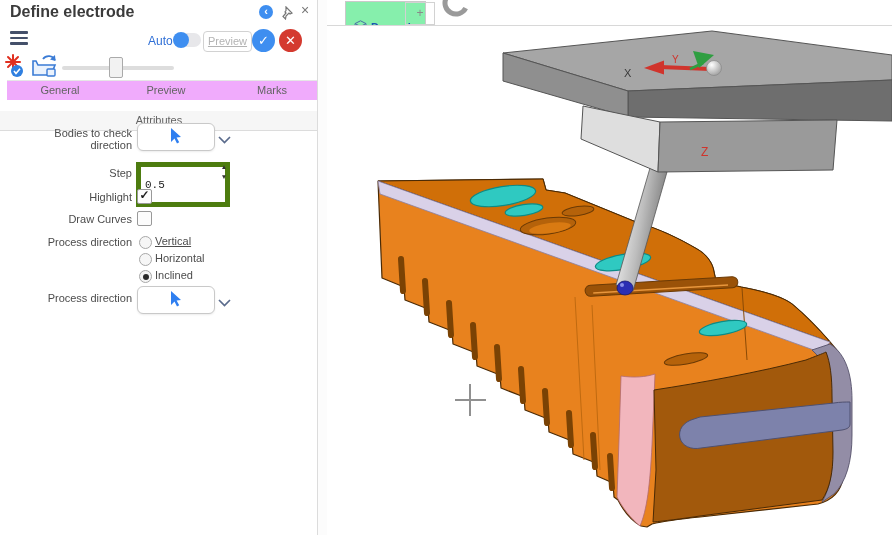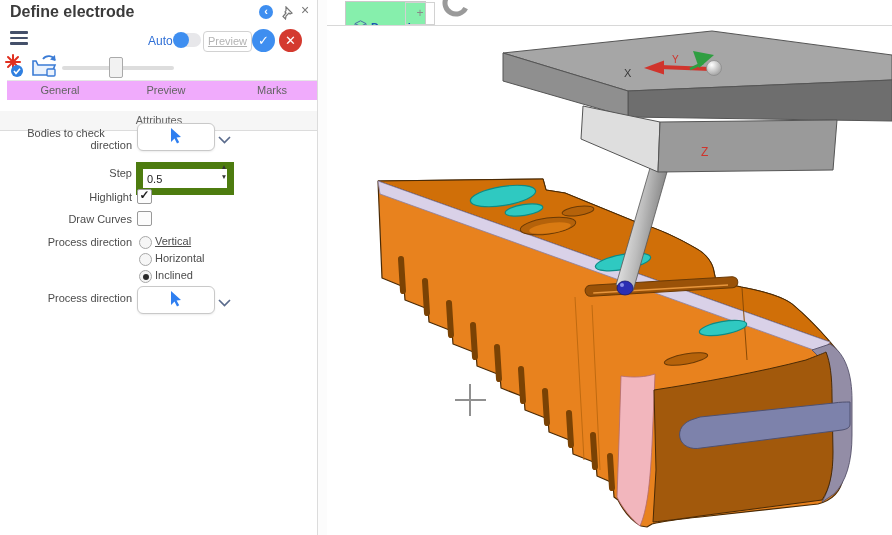--- a/index.html
+++ b/index.html
@@ -33,22 +33,22 @@
   .tabs1{position:absolute;left:7px;top:80px;width:318px;height:19px;display:flex;
          background:#f0abfc;border-top:1px solid #e6e6e6;}
   .tabs2{position:absolute;left:0;top:99px;width:318px;height:19px;display:flex;
          background:#f6f6f6;border-bottom:1px solid #dcdcdc;margin-top:12px;}
   .tab-cell{flex:1;text-align:center;font-size:11px;color:#636363;line-height:19px;cursor:pointer;}
   .tab-active{color:#333;border-bottom:3px solid #3d5a99;line-height:17px;font-weight:bold;}
   .f-label{position:absolute;width:132px;text-align:right;font-size:11px;color:#4c4c4c;}
   .picker{position:absolute;left:137px;width:76px;height:26px;background:#fff;border:1px solid #c9c9c9;
           border-radius:6px;box-shadow:0 1px 2px rgba(0,0,0,.08);cursor:pointer;text-align:center;}
   .chev{position:absolute;left:218px;cursor:pointer;}
-  .step-input{position:absolute;left:136px;top:162px;width:76px;height:19px;border:7px solid #4d7c0f;
-              font-size:11px;color:#222;padding:0 4px;font-family:Liberation Sans, sans-serif;}
+  .step-input{position:absolute;left:136px;top:162px;width:76px;height:19px;border:5px solid #4d7c0f;
+              font-size:11px;color:#222;padding:8px 4px;font-family:Liberation Mono, monospace;}
   .spin{position:absolute;left:219px;width:10px;font-size:6.5px;color:#333;line-height:6px;
         text-align:center;cursor:pointer;}
   .cbx{position:absolute;left:137px;width:13px;height:13px;border:1px solid #999;border-radius:2px;
        background:#fcfcfc;cursor:pointer;font-size:12px;line-height:11px;text-align:center;
        color:#1a1a1a;font-weight:bold;}
   .radio{position:absolute;left:139px;width:11px;height:11px;border:1px solid #a8a8a8;border-radius:50%;
          background:#f6f6f6;cursor:pointer;}
   .radio.sel::after{content:"";position:absolute;left:2.5px;top:2.5px;width:6px;height:6px;
                     border-radius:50%;background:#2b2b2b;}
   .r-label{position:absolute;left:155px;font-size:11px;color:#4c4c4c;}
@@ -123,21 +123,21 @@
     <div class="tabs1">
       <div class="tab-cell">General</div>
       <div class="tab-cell">Preview</div>
       <div class="tab-cell">Marks</div>
     </div>
     <div class="tabs2">
       <div class="tab-cell">Attributes</div>
     </div>
 
     <div class="f-label" style="top:127px;">
-      <span style="display:block;text-align:center;">Bodies to check</span>
+      <span style="display:block;">Bodies to check</span>
       <span style="display:block;">direction</span>
     </div>
     <div class="picker" style="top:123px;">
       <svg width="14" height="17" viewBox="0 0 14 17" style="margin-top:4px;">
         <path d="M2,0 L2,14 L5.5,10.6 L8,15.4 L10.2,14.2 L7.6,9.6 L12,9 Z" fill="#2f7ff0"></path>
       </svg>
     </div>
     <span class="chev" style="top:130px;">
       <svg width="13" height="8" viewBox="0 0 13 8">
           <polyline points="1,1 6.5,6.5 12,1" fill="none" stroke="#5a6b8c" stroke-width="1.7"></polyline>

